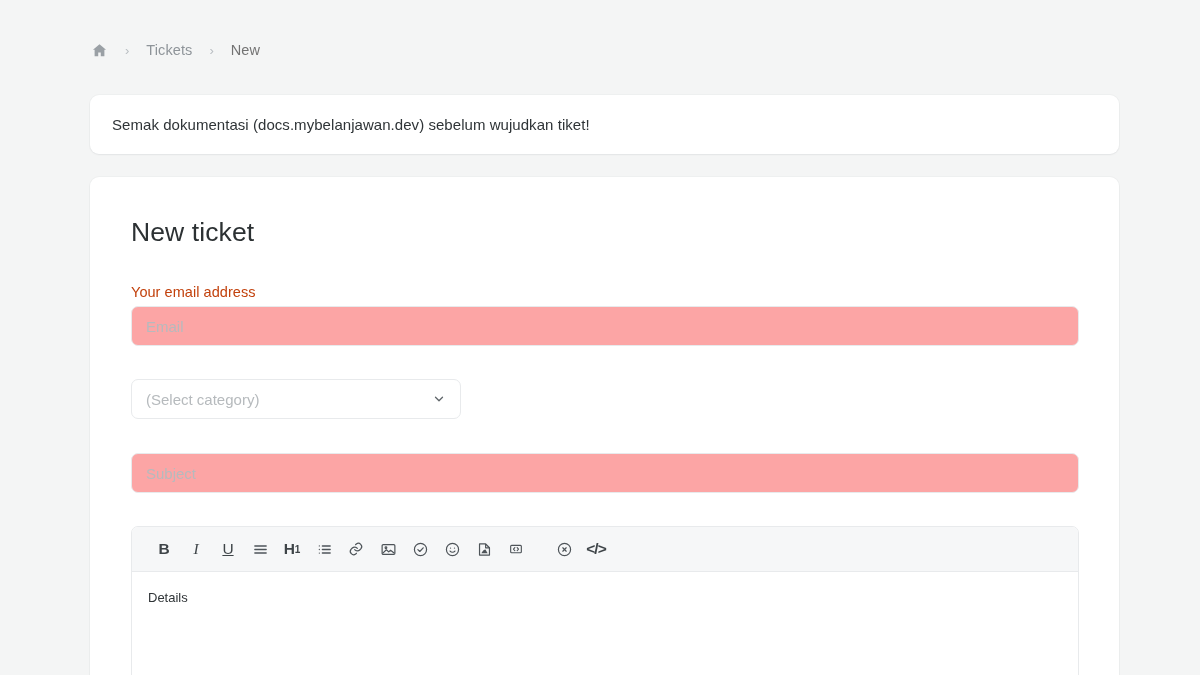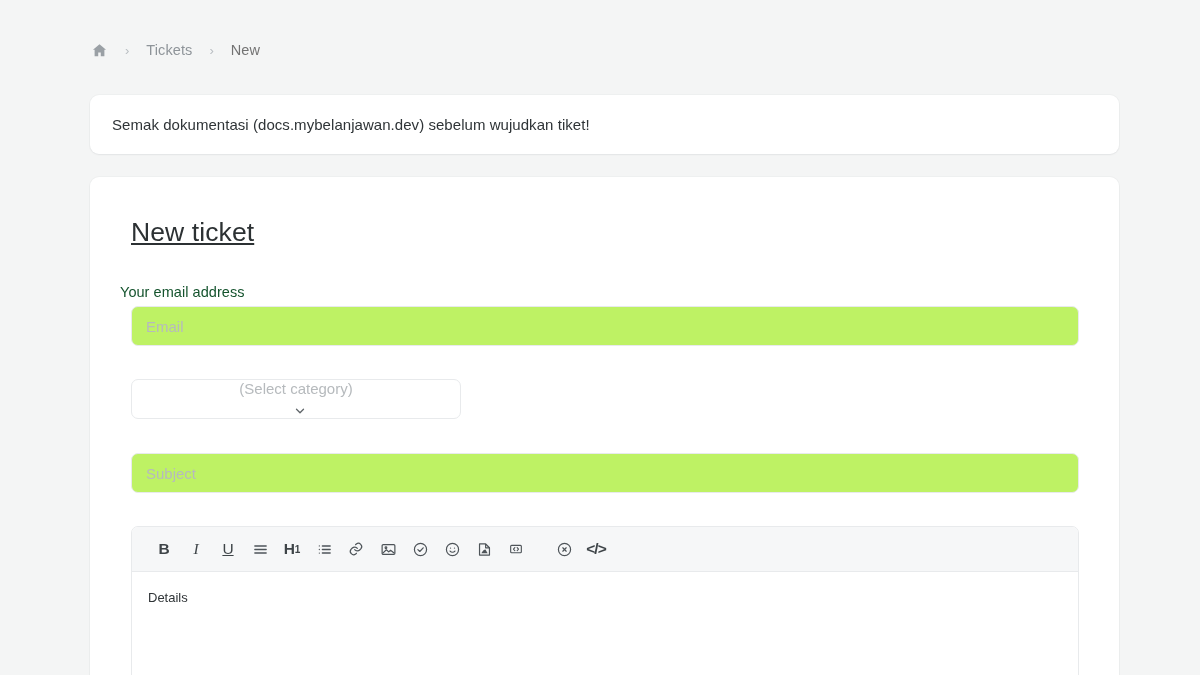--- a/index.html
+++ b/index.html
@@ -86,42 +86,41 @@
 
   .form-title {
     position: absolute;
     left: 41px;
     top: 40px;
     font-size: 26.5px;
     font-weight: 400;
     color: #2c3133;
     letter-spacing: 0.1px;
     margin: 0;
-    text-decoration: underline;
   }
 
   .field-label {
     position: absolute;
-    left: 30px;
+    left: 41px;
     top: 107px;
     font-size: 14.5px;
-    color: #14532d;
+    color: #c2410c;
     letter-spacing: 0.05px;
     text-align: right;
   }
 
   
   .txt-input {
     position: absolute;
     left: 41px;
     width: 948px;
     height: 40px;
     border: 1px solid #e8eaec;
     border-radius: 7px;
-    background: #bef264;
+    background: #fca5a5;
     font-family: "Liberation Sans", sans-serif;
     font-size: 15px;
     color: #34383b;
     padding: 0 14px;
     outline: none;
   }
   .txt-input::placeholder { color: #b6babd; }
   #email-input  { top: 129px; }
   #subject-input{ top: 276px; }
 
@@ -135,21 +134,20 @@
   .sel {
     position: relative;
     height: 40px;
     border: 1px solid #e8eaec;
     border-radius: 7px;
     background: #fff;
     display: flex;
     align-items: center;
     padding: 0 14px;
     cursor: pointer;
-    flex-direction: column;
   }
   .sel-cat { width: 330px; }
   .sel-pri { width: 188px; }
   .sel-label {
     font-size: 15px;
     color: #b6babd;
     flex: 1;
     white-space: nowrap;
   }
   .chev {

